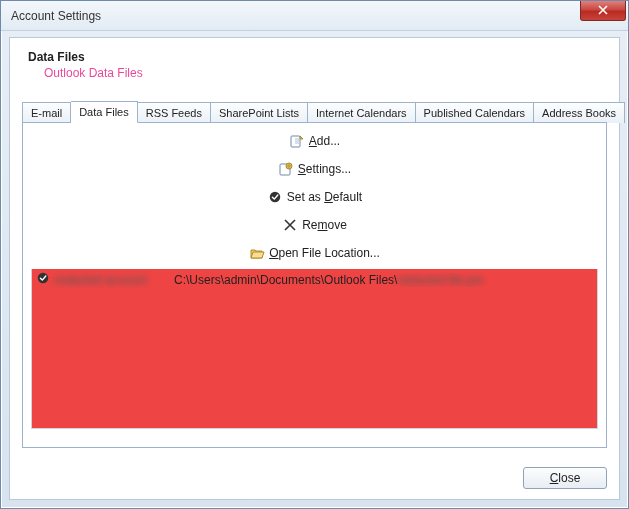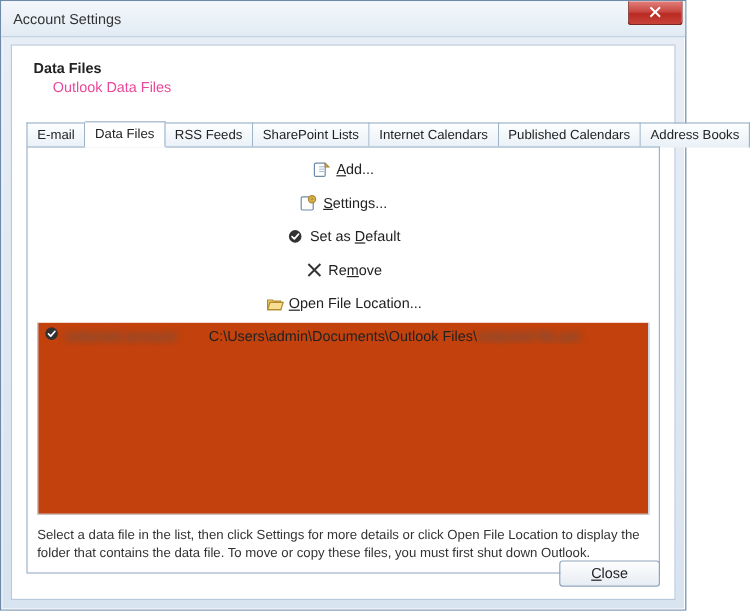--- a/index.html
+++ b/index.html
@@ -1,18 +1,18 @@
 <!DOCTYPE html>
 <html><head>
 <meta charset="utf-8">
 <style>
   * { box-sizing: border-box; }
   html, body { margin: 0; padding: 0; font-family: "Segoe UI", Tahoma, sans-serif; font-size: 12px; color: #222; }
   .window {
-    width: 572px; height: 509px; position: relative;
+    width: 629px; height: 509px; position: relative;
     background: linear-gradient(#e8eef6, #d7e3ef);
     border: 1px solid #6e8aab;
     box-shadow: 0 0 0 1px #fff inset;
   }
   .titlebar {
     height: 30px; display: flex; align-items: center; justify-content: space-between;
     padding: 0 0 0 10px;
     background: linear-gradient(#f3f7fb, #e2ebf4);
     border-bottom: 1px solid #c3d2e2;
   }
@@ -54,21 +54,21 @@
   .tbtn { display: inline-flex; align-items: center; gap: 4px; font-size: 12px; color: #222; cursor: default; }
   .tbtn .ic { width: 16px; height: 16px; display: inline-flex; align-items: center; justify-content: center; }
   .ut { text-decoration: underline; }
   .listhdr {
     display: flex; background: linear-gradient(#fdfdfd,#ecf1f7);
     border: 1px solid #cbd6e2; font-size: 11px; color: #333;
   }
   .listhdr .col { padding: 3px 6px; border-right: 1px solid #cbd6e2; }
   .col-name { width: 138px; }
   .col-loc { flex: 1; }
-  .listbody { border: 1px solid #cbd6e2; border-top: none; height: 160px; overflow: auto; background: #c2410c; }
+  .listbody { border: 1px solid #cbd6e2; border-top: none; height: 160px; overflow: auto; background: #ef4444; }
   .row { display: flex; align-items: center; font-size: 12px; padding: 2px 4px; }
   .row .cell-name { width: 138px; display: flex; align-items: center; gap: 4px; overflow: hidden; }
   .row .cell-loc { flex: 1; white-space: nowrap; overflow: hidden; }
   .check-ic svg { width: 14px; height: 14px; }
   .blur { filter: blur(3px); color: #555; }
   .helpstrip { display: flex; gap: 10px; margin-top: 10px; align-items: flex-start; }
   .helptext { flex: 1; font-size: 11px; color: #333; line-height: 1.35; }
   .btn {
     min-width: 84px; padding: 3px 10px; font-size: 12px;
     background: linear-gradient(#fdfdfd,#e7edf4);
@@ -168,21 +168,20 @@
             </span>
             <span class="blur">redacted-account</span>
           </div>
           <div class="cell-loc">
             <span>C:\Users\admin\Documents\Outlook Files\</span><span class="blur">redacted-file.pst</span>
           </div>
         </div>
       </div>
 
       <div class="helpstrip">
-        <div class="helptext">Select a data file in the list, then click Settings for more details or click Open File Location to display the folder that contains the data file. To move or copy these files, you must first shut down Outlook.</div>
       </div>
     </div>
 
     <div class="footer">
       <div class="btn">
         <span><span class="ut">C</span>lose</span>
       </div>
     </div>
   </div>
 </div>

